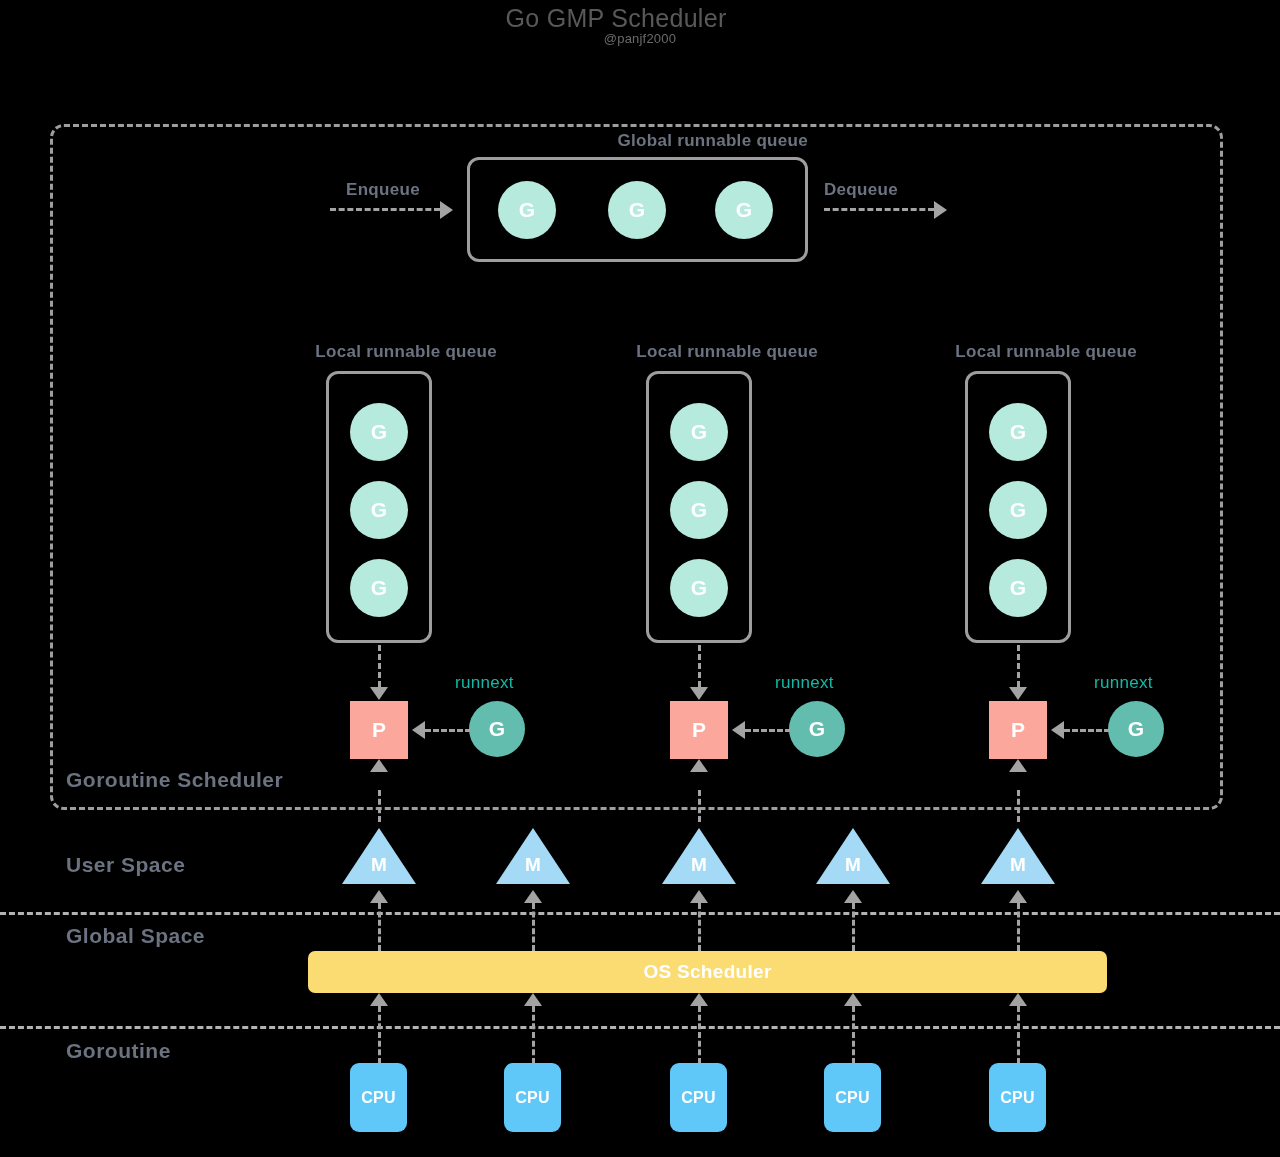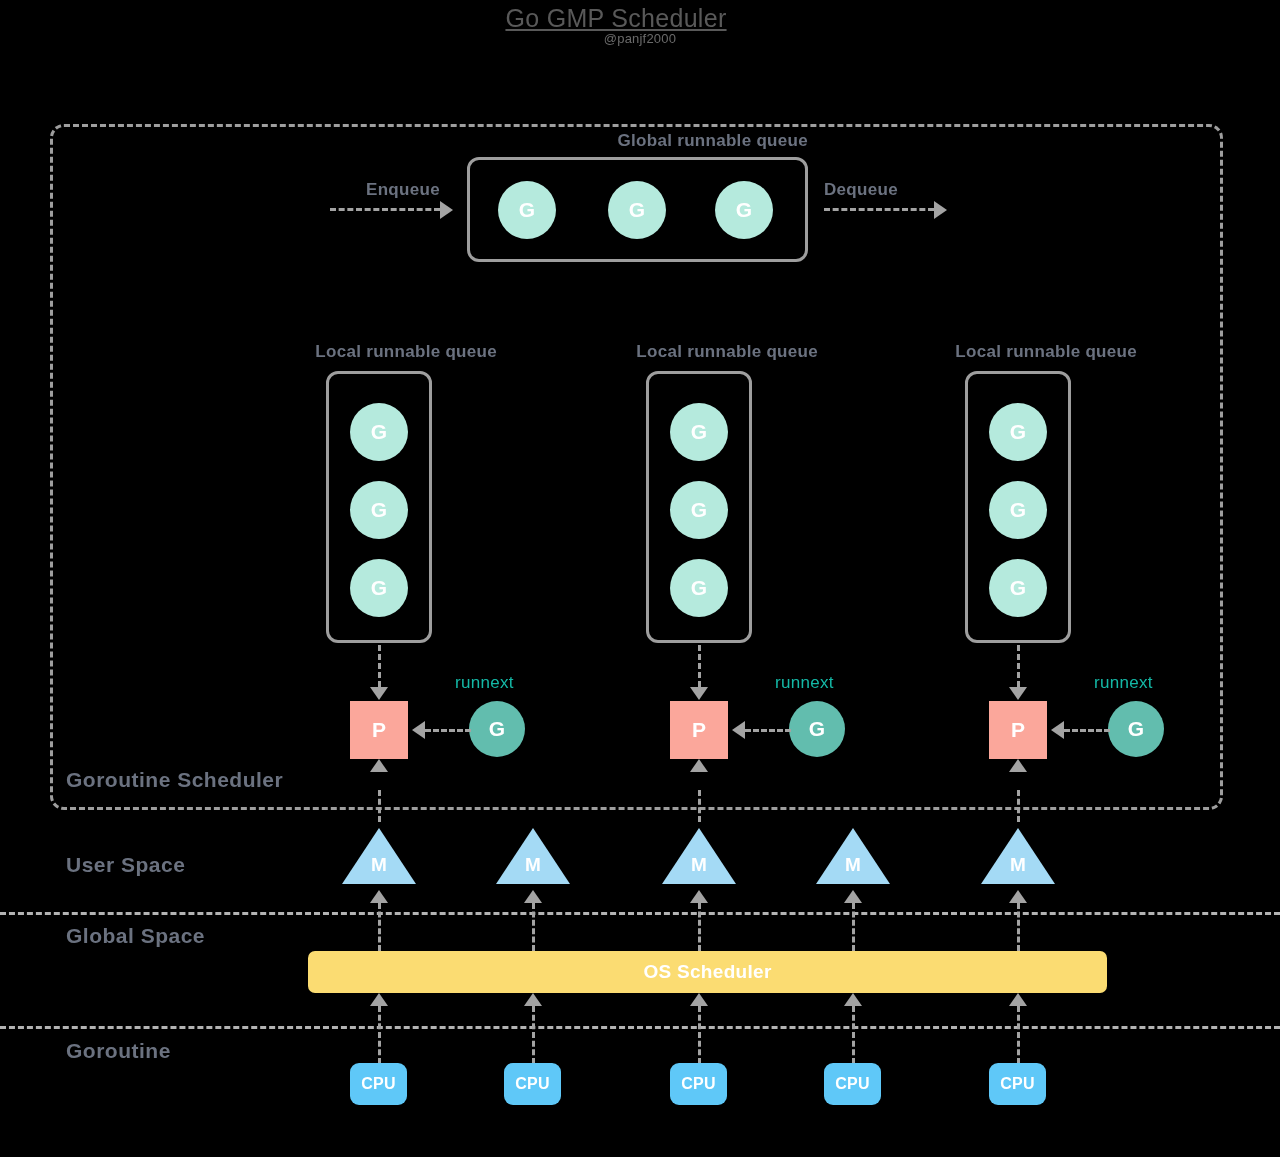--- a/index.html
+++ b/index.html
@@ -9,21 +9,20 @@
     font-family: "Liberation Sans", sans-serif;
     overflow: hidden;
   }
   #root { position: relative; width: 1280px; height: 1157px; }
 
   
   .title {
     position: absolute; left: 0; top: 4px; width: 1232px;
     text-align: center; font-size: 25px; color: #595959;
     letter-spacing: .3px;
-    text-decoration: underline;
   }
   .subtitle {
     position: absolute; left: 0; top: 31px; width: 1280px;
     text-align: center; font-size: 13px; color: #6a6a6a;
     font-weight: normal; letter-spacing: .2px;
   }
 
   
   .sched-box {
     position: absolute; left: 50px; top: 124px;
@@ -107,21 +106,21 @@
     position: absolute; left: 308px; top: 951px;
     width: 799px; height: 42px;
     background: #fbdc72; border-radius: 7px;
     color: #ffffff; font-size: 19px; font-weight: bold;
     display: flex; align-items: center; justify-content: center;
     letter-spacing: .3px;
   }
 
   
   .cpu-box {
-    position: absolute; width: 57px; height: 42px;
+    position: absolute; width: 57px; height: 69px;
     background: #5fc8f8; border-radius: 9px;
     color: #ffffff; font-size: 16px; font-weight: bold;
     display: flex; align-items: center; justify-content: center;
     letter-spacing: .2px;
   }
 
   
   .arrow-v { position: absolute; width: 0; border-left: 3px dashed #a3a3a3; }
   .arrow-h { position: absolute; height: 0; border-top: 3px dashed #a3a3a3; }
   .head-down {
@@ -166,21 +165,21 @@
   <div class="g-light" style="left:498px; top:181px;">
       <span>G</span>
     </div>
   <div class="g-light" style="left:608px; top:181px;">
       <span>G</span>
     </div>
   <div class="g-light" style="left:715px; top:181px;">
       <span>G</span>
     </div>
 
-  <div class="flow-label" style="left:366px; top:180px;text-align:center;">Enqueue</div>
+  <div class="flow-label" style="left:346px; top:180px;text-align:center;">Enqueue</div>
   <div class="arrow-h" style="left:330px; top:208px; width:110px;"></div>
   <div class="head-right" style="left:440px; top:201px;"></div>
 
   <div class="flow-label" style="left:824px; top:180px;">Dequeue</div>
   <div class="arrow-h" style="left:824px; top:208px; width:110px;"></div>
   <div class="head-right" style="left:934px; top:201px;"></div>
 
   <div class="qbox-label" style="left:261px; top:342px; width:236px;">Local runnable queue</div>
   <div class="qbox" style="left:326px; top:371px; width:106px; height:272px;"></div>
   <div class="g-light" style="left:350px; top:403px;">

